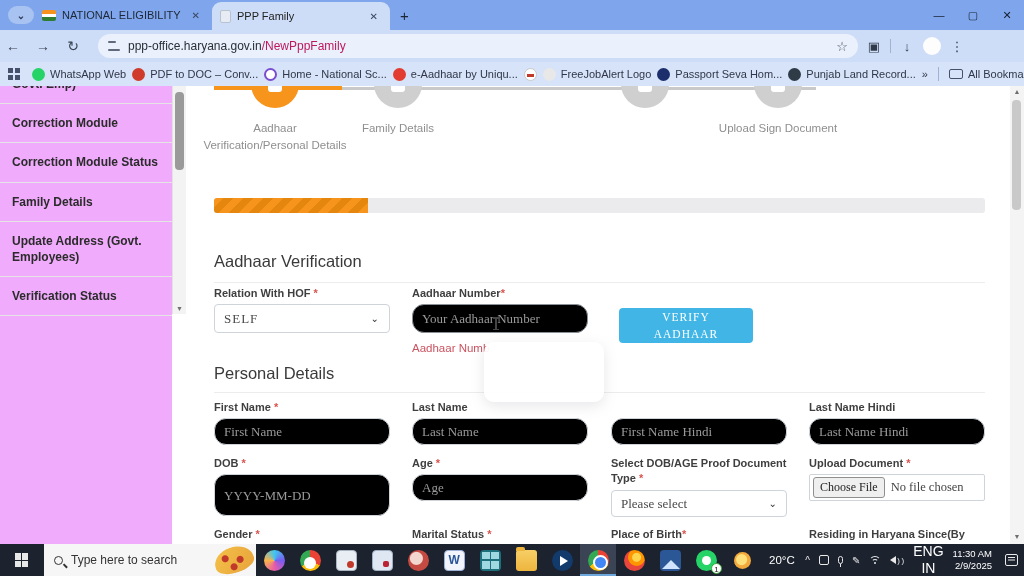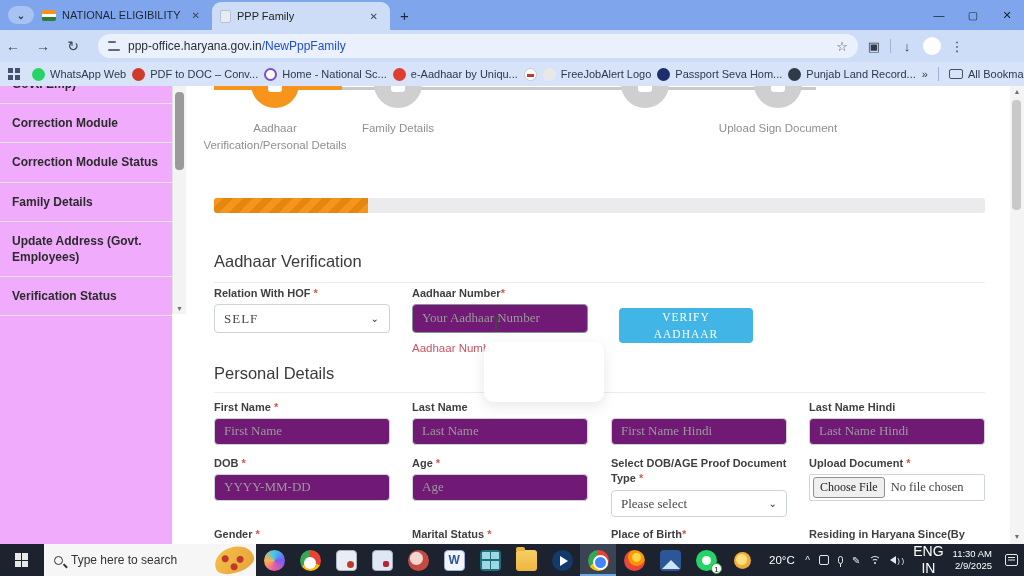--- a/index.html
+++ b/index.html
@@ -19,21 +19,21 @@
   .wincontrols { margin-left:auto; display:flex; align-items:center; height:100%; }
   .wincontrols span { width:34px; text-align:center; color:#16202e; font-size:11px; }
 
   .toolbar { position:absolute; left:0; top:30px; width:1024px; height:32px; background:#cdddf7; display:flex; align-items:center; gap:4px; }
   .navbtn { width:26px; text-align:center; color:#3a4453; font-size:14px; }
   .omnibox { height:24px; flex:0 0 760px; margin-left:8px; background:#eaf1fc; border-radius:12px; display:flex; align-items:center; padding:0 10px; gap:8px; }
   .tune-icon { width:12px; height:10px; display:flex; flex-direction:column; justify-content:space-between; }
   .tune-icon i { display:block; height:2px; background:#5f6a7c; border-radius:2px; }
   .tune-icon i:first-child { width:8px; } .tune-icon i:last-child { width:12px; }
   .url { font-size:12px; color:#2a2f38; }
-  .url .path { color:#1d4ed8;margin-top:20px; }
+  .url .path { color:#be185d;margin-top:20px; }
   .omni-star { margin-left:auto; color:#4a5568; font-size:13px; }
   .tb-icon { color:#303a4a; font-size:13px; width:24px; text-align:center; }
   .tb-sep { width:1px; height:14px; background:#9fb2d2; }
   .avatar { width:18px; height:18px; border-radius:50%; background:#fdfdfd; }
 
   .bookmarksbar { position:absolute; left:0; top:62px; width:1024px; height:24px; background:#d7e3f8; display:flex; align-items:center; font-size:11px; color:#30374a; gap:6px; padding:0 8px; }
   .appsgrid { width:12px; height:12px; display:grid; grid-template-columns:5px 5px; grid-gap:2px; }
   .appsgrid i { background:#46506a; width:5px; height:5px; }
   .bm { display:flex; align-items:center; gap:5px; white-space:nowrap;text-align:center; }
   .bm .ic { width:13px; height:13px; border-radius:50%; flex:0 0 auto; }
@@ -75,22 +75,22 @@
   .step.active .lbl { color:#8f8f8f; }
 
   
   .progress { position:absolute; left:0; top:112px; width:771px; height:15px; background:#ebebee; border-radius:3px; overflow:hidden; }
   .progress .fill { height:100%; width:154px; background:repeating-linear-gradient(135deg,#f6941c 0 7px,#e5860e 7px 14px); }
 
   .h-section { position:absolute; font-size:16.5px; color:#3a3a3a; font-weight:500; }
   .rule { position:absolute; left:0; width:771px; height:1px; background:#ececec; }
   .req { color:#d9534f; }
   .field-label { position:absolute; font-size:11px; font-weight:bold; color:#3f3f3f; width:185px; line-height:1.4; }
-  .tbox { position:absolute; width:176px; height:29px; border:1px solid #ced4da; border-radius:4px; background:#701a75;
-          font-family:Liberation Mono, monospace; font-size:13px; color:#8f8f8f; padding:0 9px; }
+  .tbox { position:absolute; width:176px; height:29px; border:1px solid #ced4da; border-radius:12px; background:#000000;
+          font-family:Liberation Sans, sans-serif; font-size:13px; color:#8f8f8f; padding:0 9px; }
   input.tbox::placeholder { color:#9a9a9a; font-family:"Liberation Serif", serif; }
   .selbox { position:absolute; width:176px; height:29px; border:1px solid #ced4da; border-radius:4px; background:#fff;
             display:flex; align-items:center; justify-content:space-between; padding:0 9px;
             font-family:"Liberation Serif", serif; font-size:13px; color:#4a4a4a; }
   .selbox .car { color:#333; font-size:10px; }
   .focused { border-color:#8b9198; }
 
   .err { position:absolute; font-size:11.5px; color:#cb5360; }
   .blurbox { position:absolute; left:270px; top:256px; width:120px; height:60px; background:rgba(255,255,255,0.93);
              border-radius:10px; box-shadow:0 4px 14px rgba(120,120,140,0.18); z-index:5; }
@@ -347,21 +347,21 @@
 
     <div class="field-label" style="left:198px; top:314px;"><span>Last Name</span></div>
     <input class="tbox" style="left: 198px; top: 332px; height: 27px;" placeholder="Last Name">
 
     <input class="tbox" style="left: 397px; top: 332px; height: 27px;" placeholder="First Name Hindi">
 
     <div class="field-label" style="left:595px; top:314px;"><span>Last Name Hindi</span></div>
     <input class="tbox" style="left: 595px; top: 332px; height: 27px;" placeholder="Last Name Hindi">
 
     <div class="field-label" style="left:0; top:370px;"><span>DOB</span> <span class="req">*</span></div>
-    <input class="tbox" style="left: 0px; top: 388px; height: 27px;" placeholder="YYYY-MM-DD">
+    <input class="tbox" style="left: 0px; top: 388px; height: 42px;" placeholder="YYYY-MM-DD">
 
     <div class="field-label" style="left:198px; top:370px;"><span>Age</span> <span class="req">*</span></div>
     <input class="tbox" style="left: 198px; top: 388px; height: 27px;" placeholder="Age">
 
     <div class="field-label" style="left:397px; top:370px;"><span>Select DOB/AGE Proof Document Type</span> <span class="req">*</span></div>
     <div class="selbox" style="left:397px; top:404px; height:27px;">
       <span>Please select</span>
       <span class="car">⌄</span>
     </div>
 

